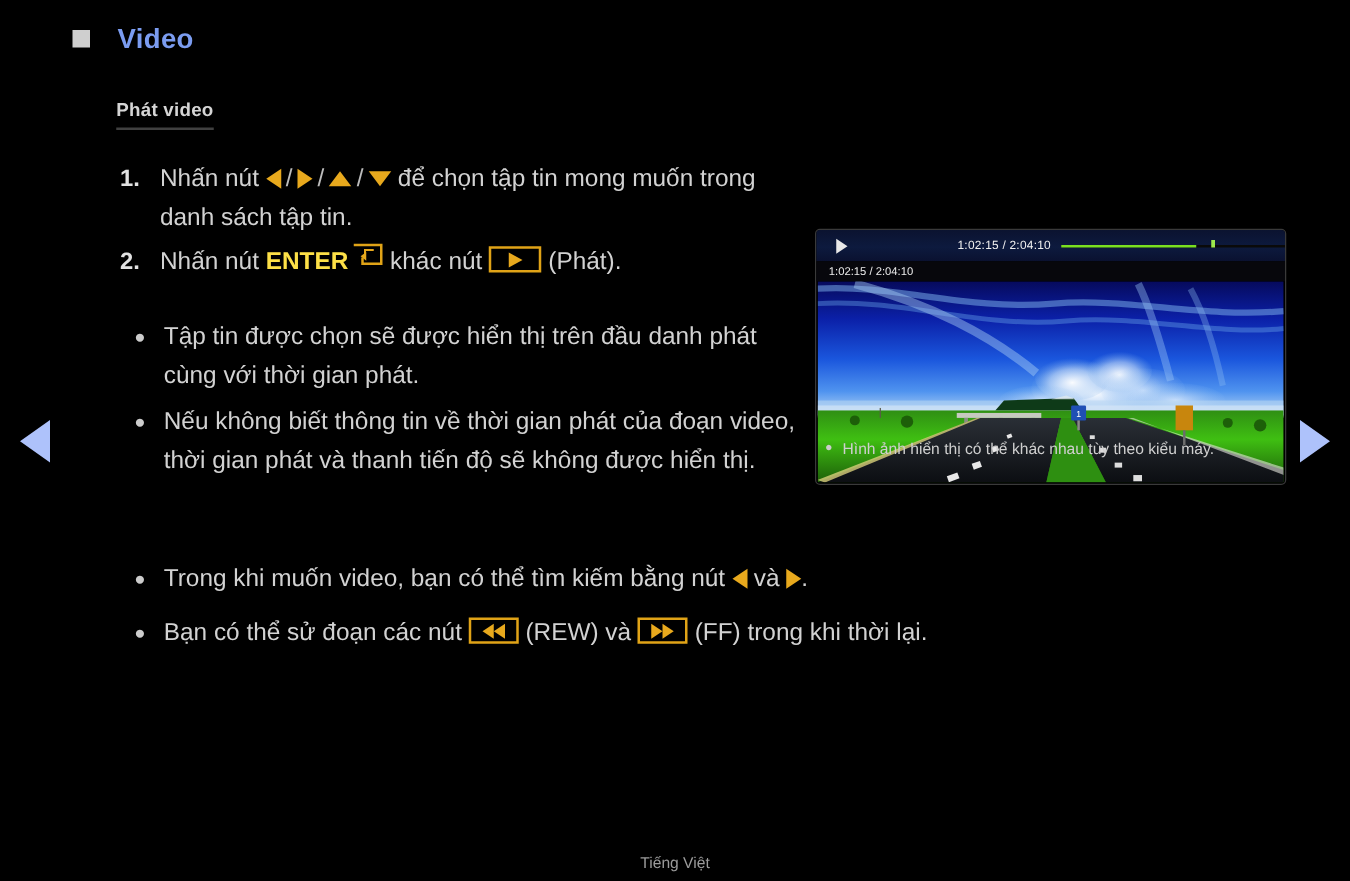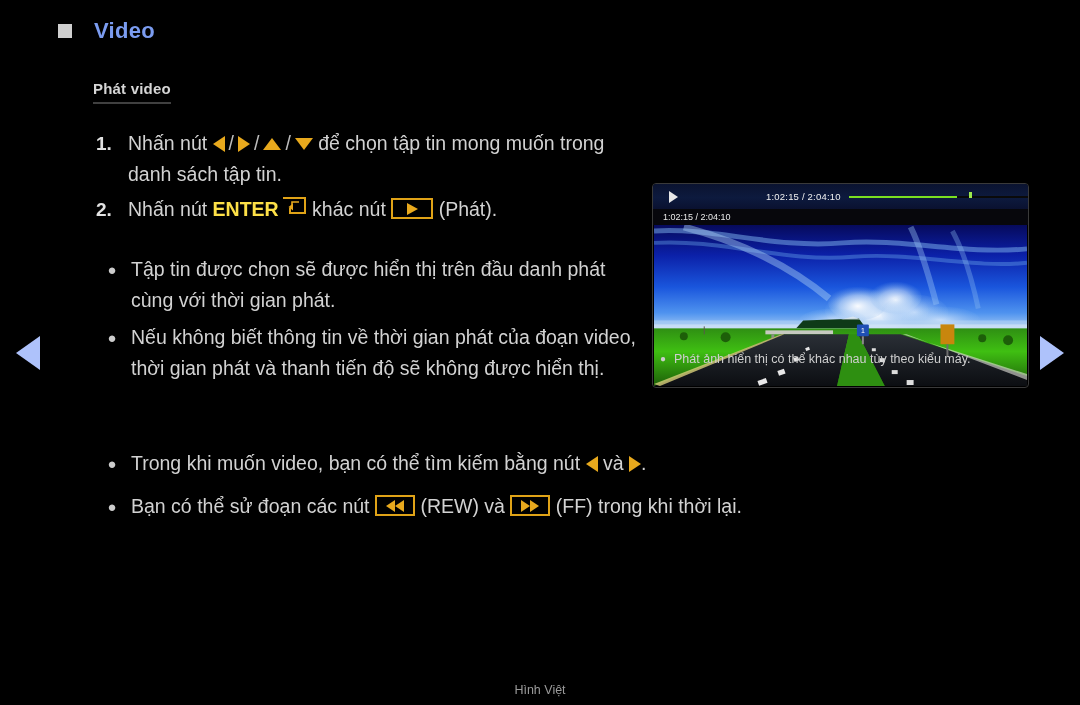--- a/index.html
+++ b/index.html
@@ -415,19 +415,19 @@
       <circle cx="72" cy="113" r="5" fill="#1d5f09"></circle>
       <circle cx="330" cy="114" r="4" fill="#1d5f09"></circle>
       <circle cx="356" cy="116" r="5" fill="#1d5f09"></circle>
     </svg>
   </div>
 
 </div>
 
 <div id="preview-caption">
   <span class="dot">●</span>
-  <span>Phát ảnh hiển thị có thể khác nhau tùy theo kiểu máy.</span>
+  <span>Hình ảnh hiển thị có thể khác nhau tùy theo kiểu máy.</span>
 </div>
 
 <div class="navarrow" id="nav-prev"></div>
 <div class="navarrow" id="nav-next"></div>
 
-<div id="footer">Hình Việt</div>
+<div id="footer">Tiếng Việt</div>
 
 </body></html>

